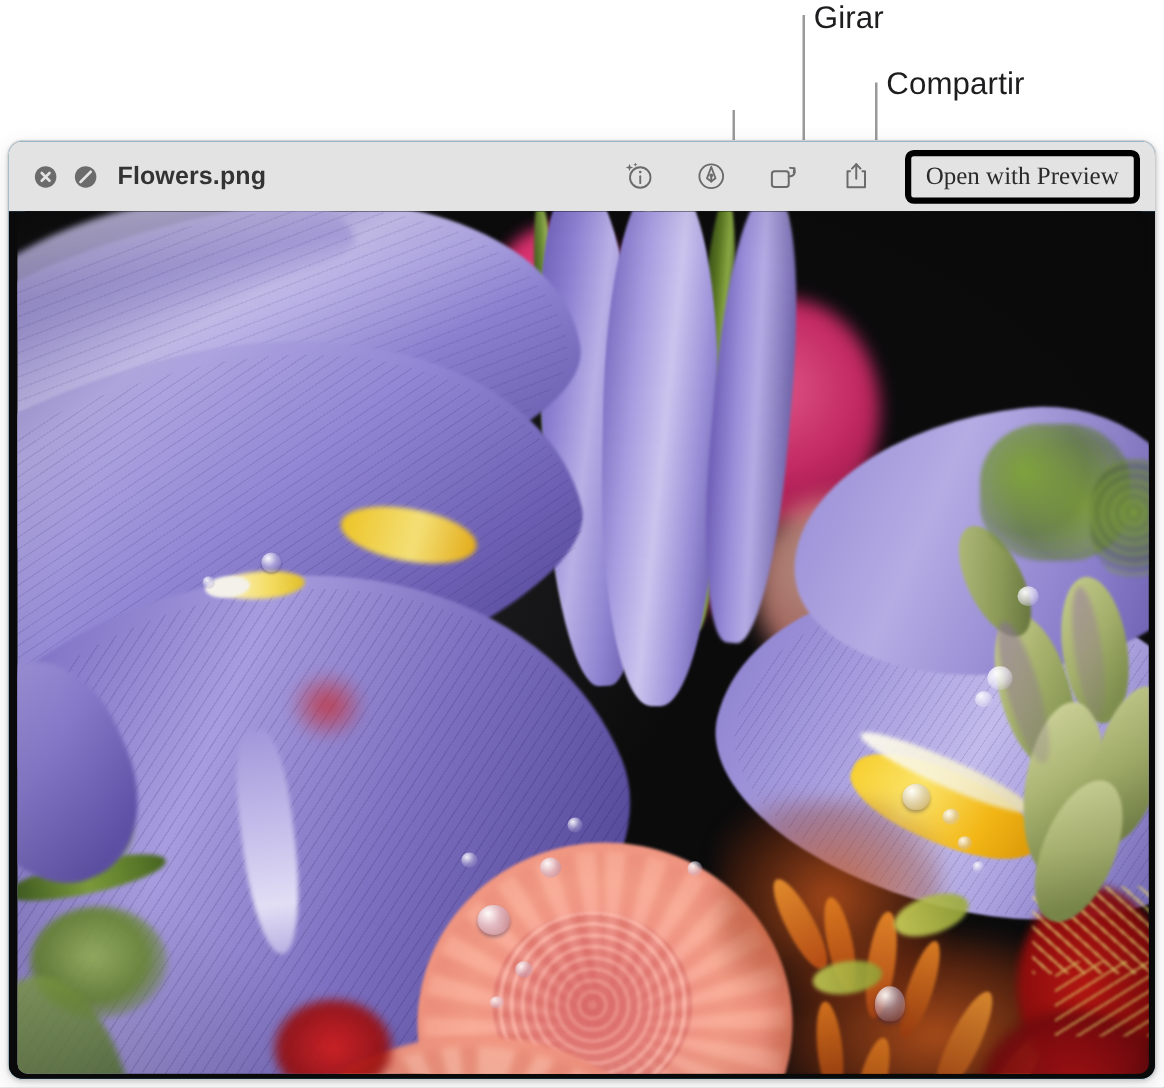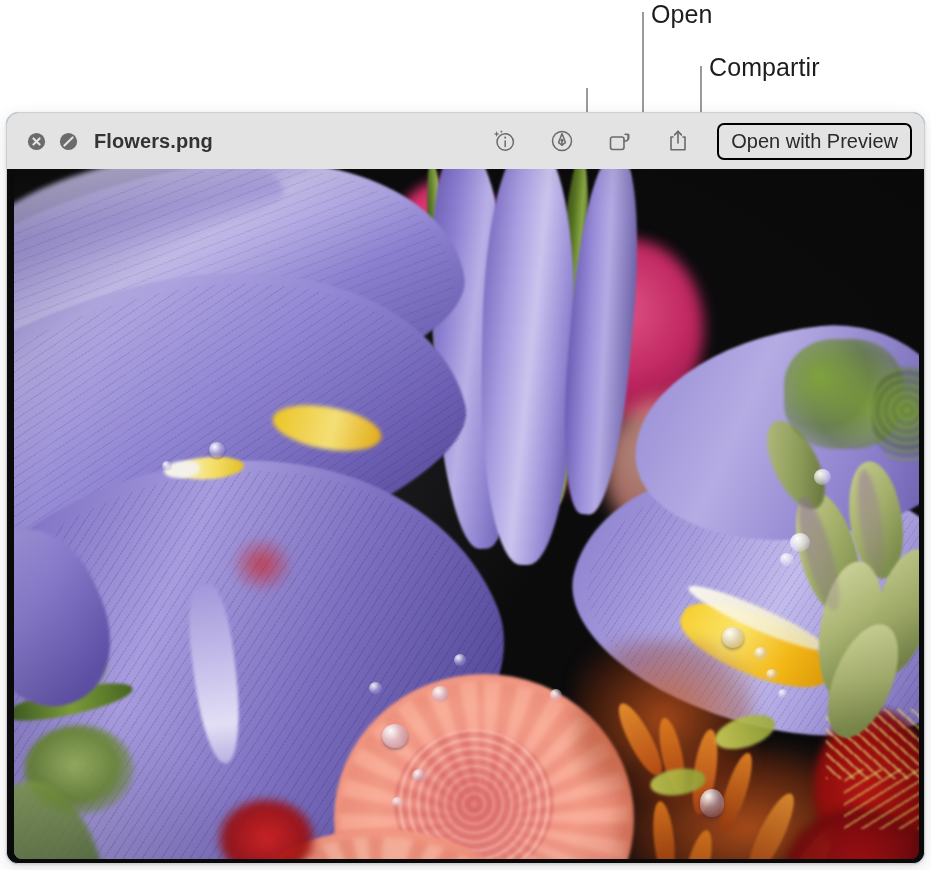--- a/index.html
+++ b/index.html
@@ -96,25 +96,25 @@
   #toolbar-spacer { flex: 1 1 auto; }
 
   #tool-group {
     display: flex;
     align-items: center;
     gap: 28px;
     margin-right: 24px;
   }
 
   #open-with-btn {
-    font-family: Liberation Sans, sans-serif;
+    font-family: Liberation Serif, serif;
     font-size: 20px;
     color: #2a2a2a;
     background: #e3e3e3;
-    border: 2px solid #000000;
+    border: 5px solid #000000;
     border-radius: 7px;
     padding: 4px 12px 5px 12px;
     white-space: nowrap;
     cursor: default;
     line-height: 1.2;
   }
 
   
   #image-area {
     position: relative;
@@ -137,21 +137,21 @@
 
   .lyr { position: absolute; }
 </style>
 </head>
 <body>
 
 <div id="stage">
 
   <div class="leader-line" id="line-marcacion"></div>
 
-  <div class="callout-label" id="label-girar">Open</div>
+  <div class="callout-label" id="label-girar">Girar</div>
   <div class="leader-line" id="line-girar"></div>
 
   <div class="callout-label" id="label-compartir">Compartir</div>
   <div class="leader-line" id="line-compartir"></div>
 
   <div id="quicklook-window">
 
     <div id="toolbar">
 
       <div class="tb-icon-btn" id="close-btn">

